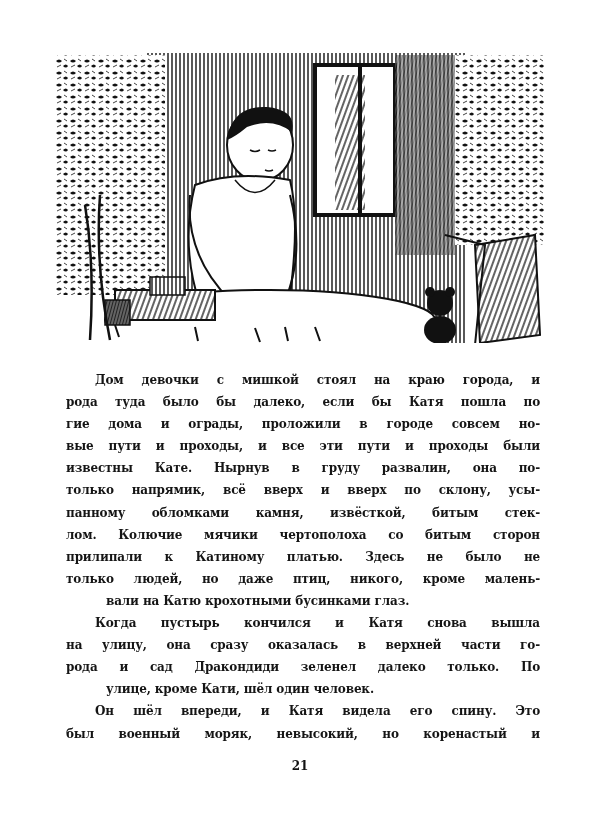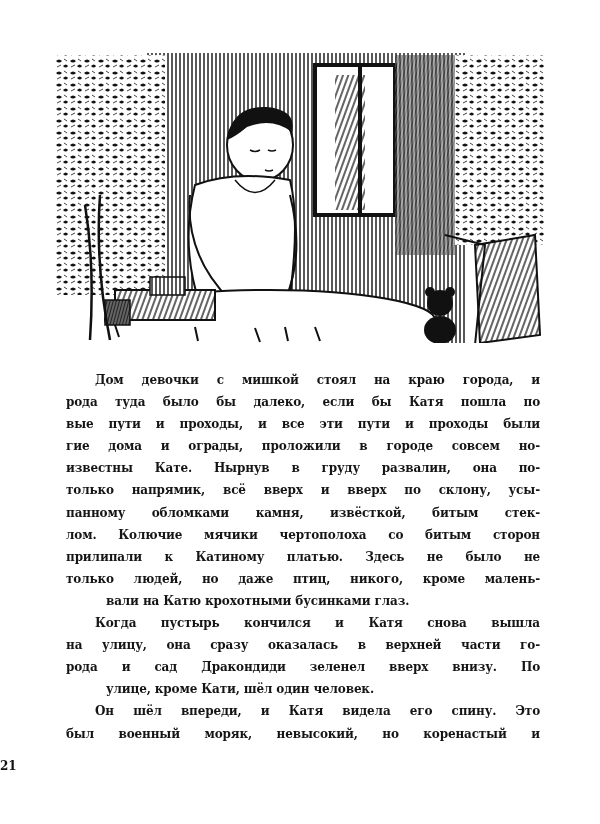--- a/index.html
+++ b/index.html
@@ -11,21 +11,21 @@
     .illustration svg { display: block; width: 100%; height: 100%; }
     .text-block {
       position: absolute; left: 66px; top: 369px; width: 474px;
       font-family: "DejaVu Serif", serif; font-size: 12px; line-height: 22.1px;
       color: #151515; font-weight: bold; letter-spacing: -0.15px;
     }
     .line { white-space: nowrap; display: block; text-align: justify; text-align-last: justify; height: 22.1px; }
     .line.last { text-align-last: left; margin-left: 40px; }
     .line.indent { padding-left: 29px; }
     .page-number {
-      position: absolute; left: 0; width: 600px; top: 759px; text-align: left;
+      position: absolute; left: 0; width: 600px; top: 759px; text-align: center;
       font-family: "DejaVu Serif", serif; font-size: 12px; font-weight: bold; color: #111;
     }
   </style>
 </head>
 <body>
 
 <div class="illustration">
   <svg viewBox="0 0 490 298" xmlns="http://www.w3.org/2000/svg">
     <defs>
       <pattern id="hatchV" width="4" height="4" patternUnits="userSpaceOnUse">
@@ -86,34 +86,34 @@
     <ellipse cx="385" cy="285" rx="16" ry="14" fill="#111"></ellipse>
 
     <path d="M30 160 q10 60 5 135 M45 150 q-5 70 10 145" stroke="#111" stroke-width="2.5" fill="none"></path>
   </svg>
 </div>
 
 <div class="text-block">
   <div>
     <span class="line indent">Дом девочки с мишкой стоял на краю города, и</span>
     <span class="line">рода туда было бы далеко, если бы Катя пошла по</span>
+    <span class="line">гие дома и ограды, проложили в городе совсем но-</span>
     <span class="line">вые пути и проходы, и все эти пути и проходы были</span>
-    <span class="line">гие дома и ограды, проложили в городе совсем но-</span>
     <span class="line">известны Кате. Нырнув в груду развалин, она по-</span>
     <span class="line">только напрямик, всё вверх и вверх по склону, усы-</span>
     <span class="line">панному обломками камня, извёсткой, битым стек-</span>
     <span class="line">лом. Колючие мячики чертополоха со битым сторон</span>
     <span class="line">прилипали к Катиному платью. Здесь не было не</span>
     <span class="line">только людей, но даже птиц, никого, кроме малень-</span>
     <span class="line last">вали на Катю крохотными бусинками глаз.</span>
   </div>
   <div>
     <span class="line indent">Когда пустырь кончился и Катя снова вышла</span>
     <span class="line">на улицу, она сразу оказалась в верхней части го-</span>
-    <span class="line">рода и сад Дракондиди зеленел вверх внизу. По</span>
+    <span class="line">рода и сад Дракондиди зеленел далеко только. По</span>
     <span class="line last">улице, кроме Кати, шёл один человек.</span>
   </div>
   <div>
     <span class="line indent">Он шёл впереди, и Катя видела его спину. Это</span>
     <span class="line">был военный моряк, невысокий, но коренастый и</span>
   </div>
 </div>
 
 <div class="page-number">21</div>
 

